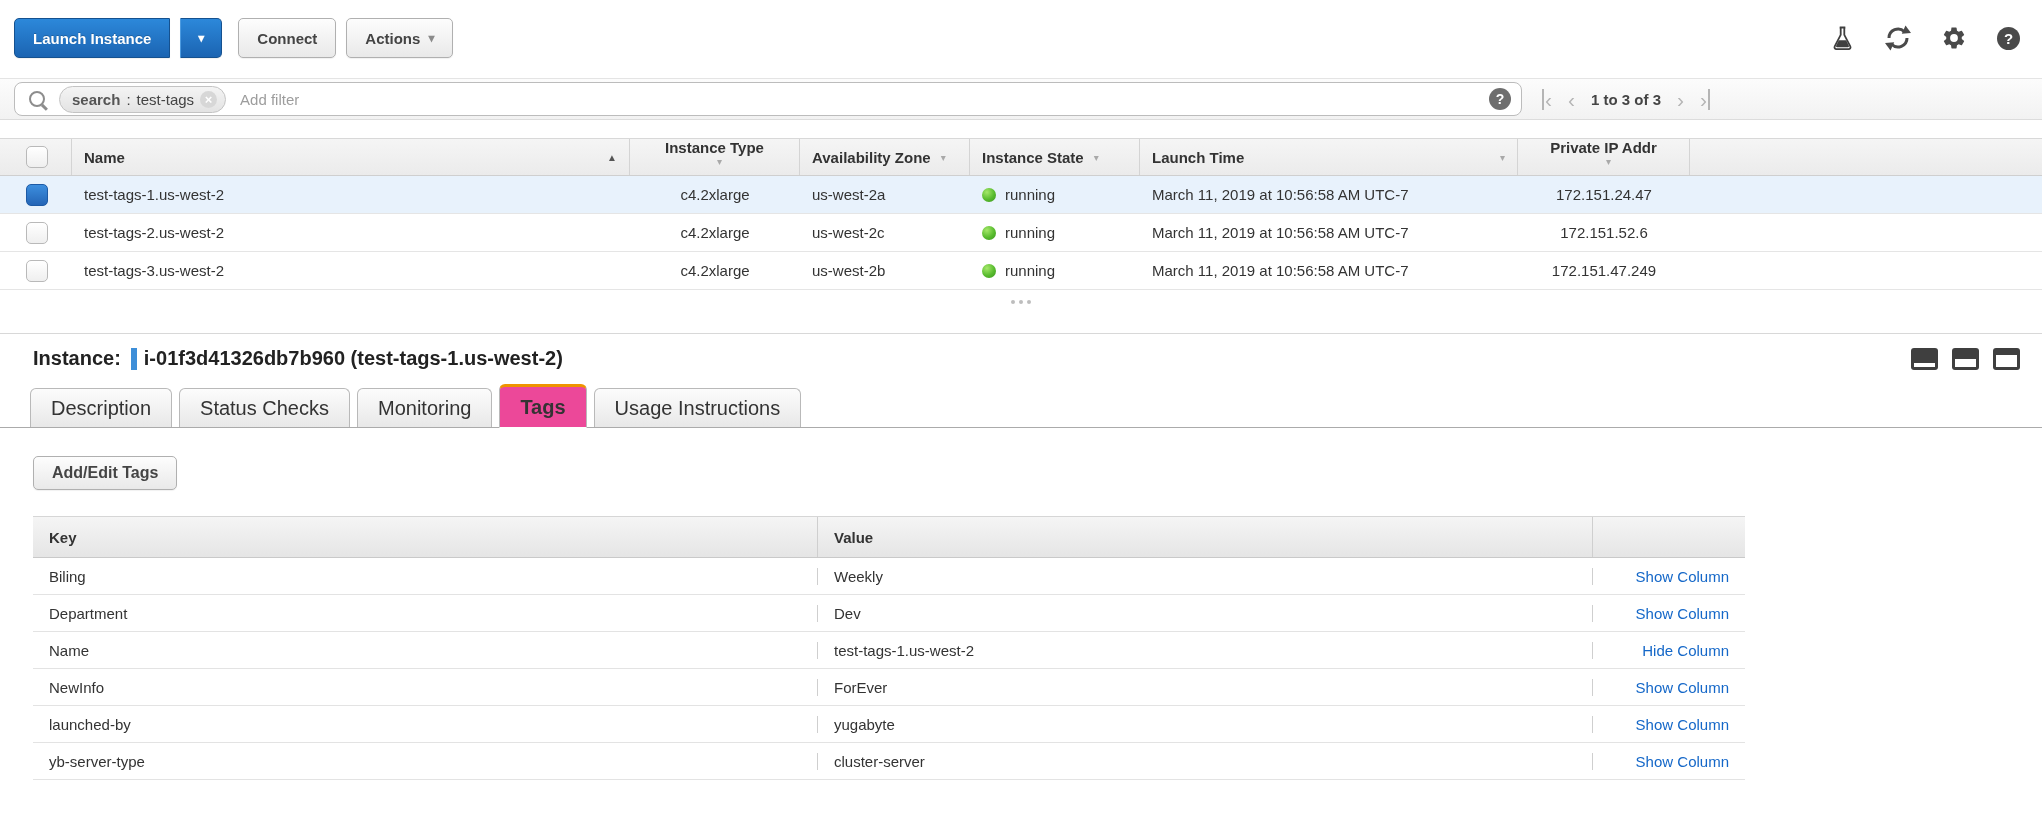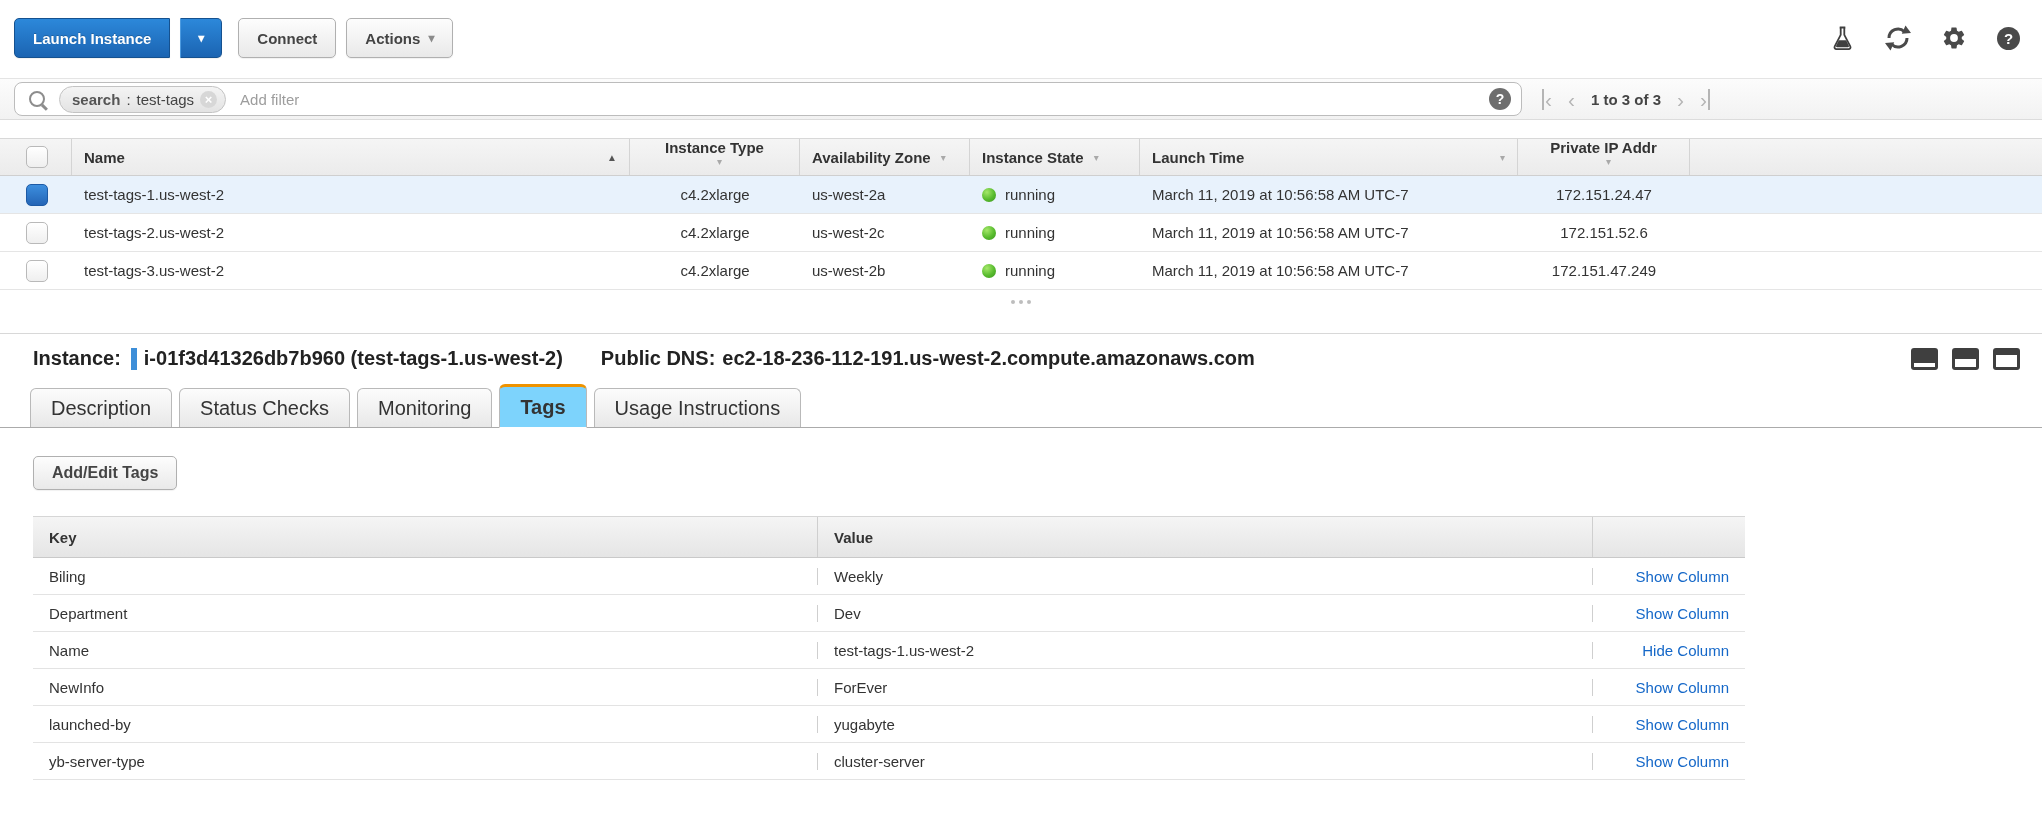--- a/index.html
+++ b/index.html
@@ -111,21 +111,21 @@
   .lay::after { content:""; position:absolute; left:3px; right:3px; bottom:3px; background:#fff; }
   .lay.s::after { height:4px; } .lay.m::after { height:8px; } .lay.l::after { height:12px; }
 
   .tabs { display:flex; align-items:flex-end; gap:7px; padding-left:30px; margin-top:8px; border-bottom:1px solid #ababab; }
   .tab {
     display:flex; align-items:center; height:39px; padding:0 20px; font-size:20px; color:#333;
     background:linear-gradient(#fcfcfc,#e8e8e8); border:1px solid #b9b9b9; border-bottom:none;
     border-radius:6px 6px 0 0; cursor:pointer;
   }
   .tab.active {
-    height:44px; background:#7dd3fc; font-weight:bold;
+    height:44px; background:#ec4899; font-weight:bold;
     border-top:3px solid #ef9300; margin-bottom:-1px; border-bottom:1px solid #fff;
   }
 
   .content { padding:28px 0 0 33px; }
   .btn-tags { height:34px; font-size:16px; }
 
   .ttable { width:1712px; margin-top:26px; }
   .thead {
     display:flex; align-items:stretch; height:42px; font-weight:bold; color:#333;
     background:linear-gradient(#f5f5f5,#e5e5e5);
@@ -287,24 +287,20 @@
       <i></i>
       <i></i>
       <i></i>
     </span>
 </div>
 
 <div class="detail-head">
   <span>Instance:</span>
   <span class="cursor-bar"></span>
   <span>i-01f3d41326db7b960 (test-tags-1.us-west-2)</span>
-  <span class="dns-group">
-    <span class="dns-label">Public DNS:</span>
-    <span>ec2-18-236-112-191.us-west-2.compute.amazonaws.com</span>
-  </span>
   <span class="layout-icons">
     <span class="lay s"></span>
     <span class="lay m"></span>
     <span class="lay l"></span>
   </span>
 </div>
 
 <div class="tabs">
   <div class="tab">Description</div>
   <div class="tab">Status Checks</div>

